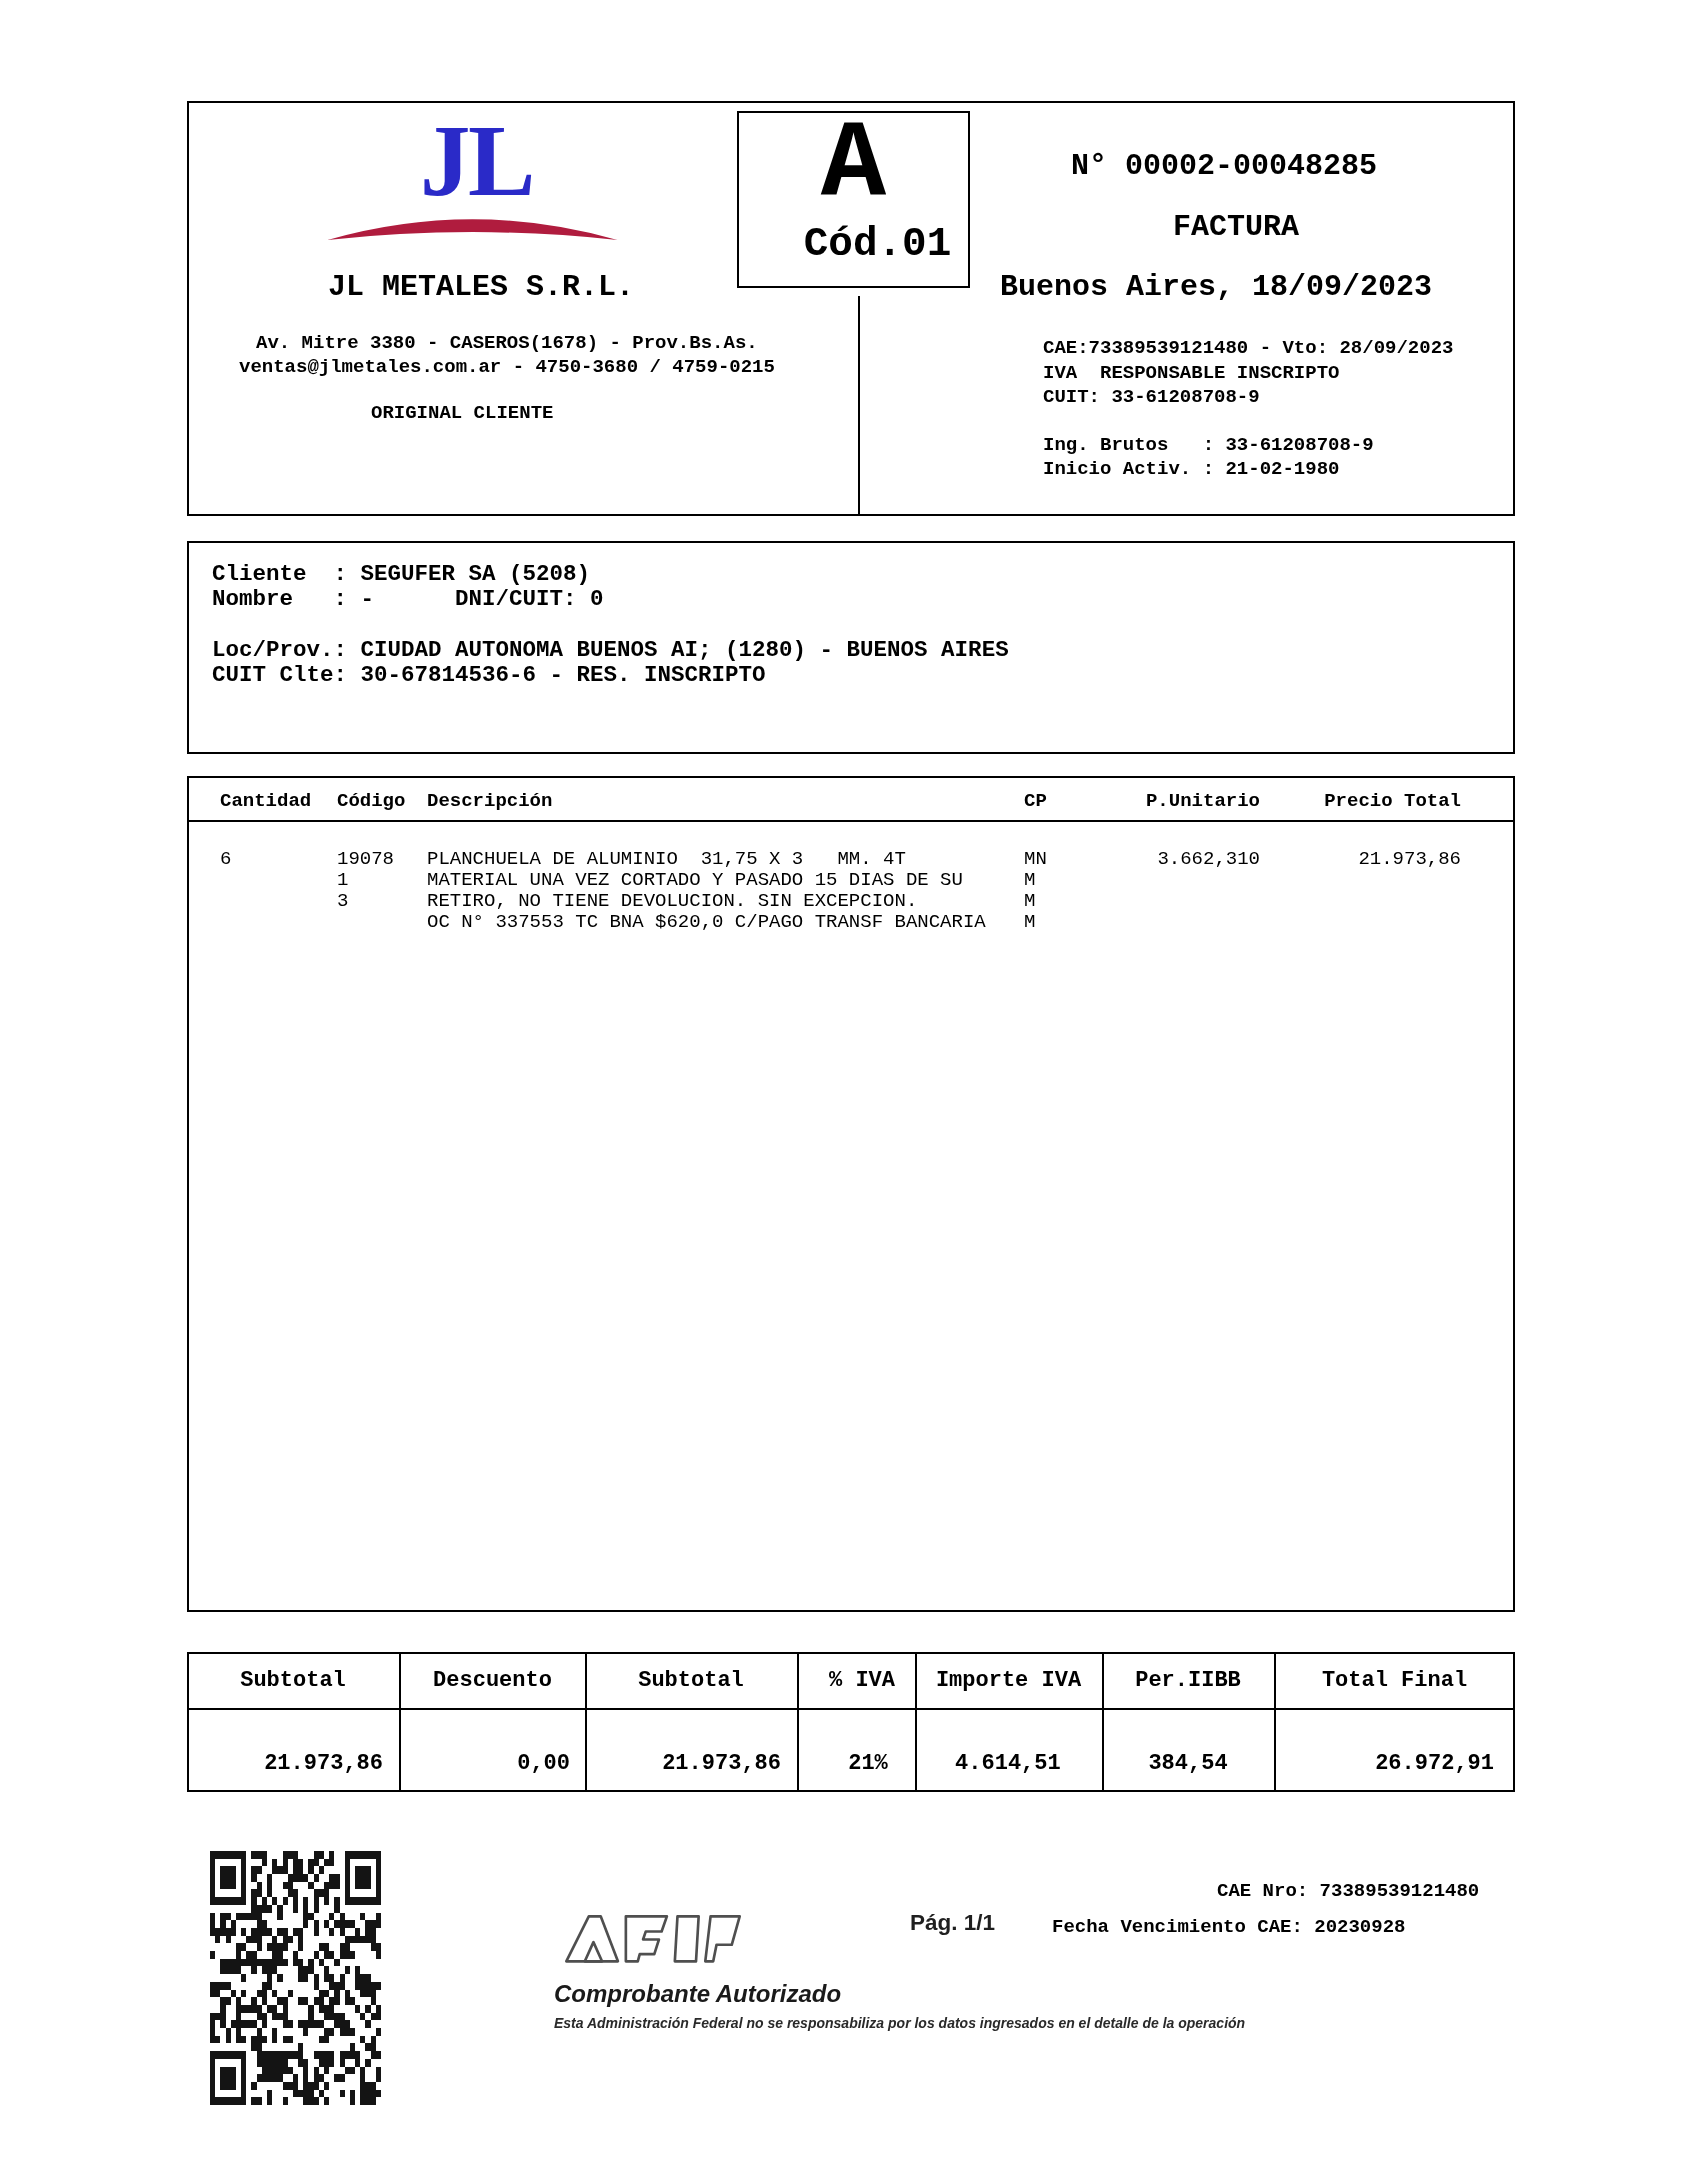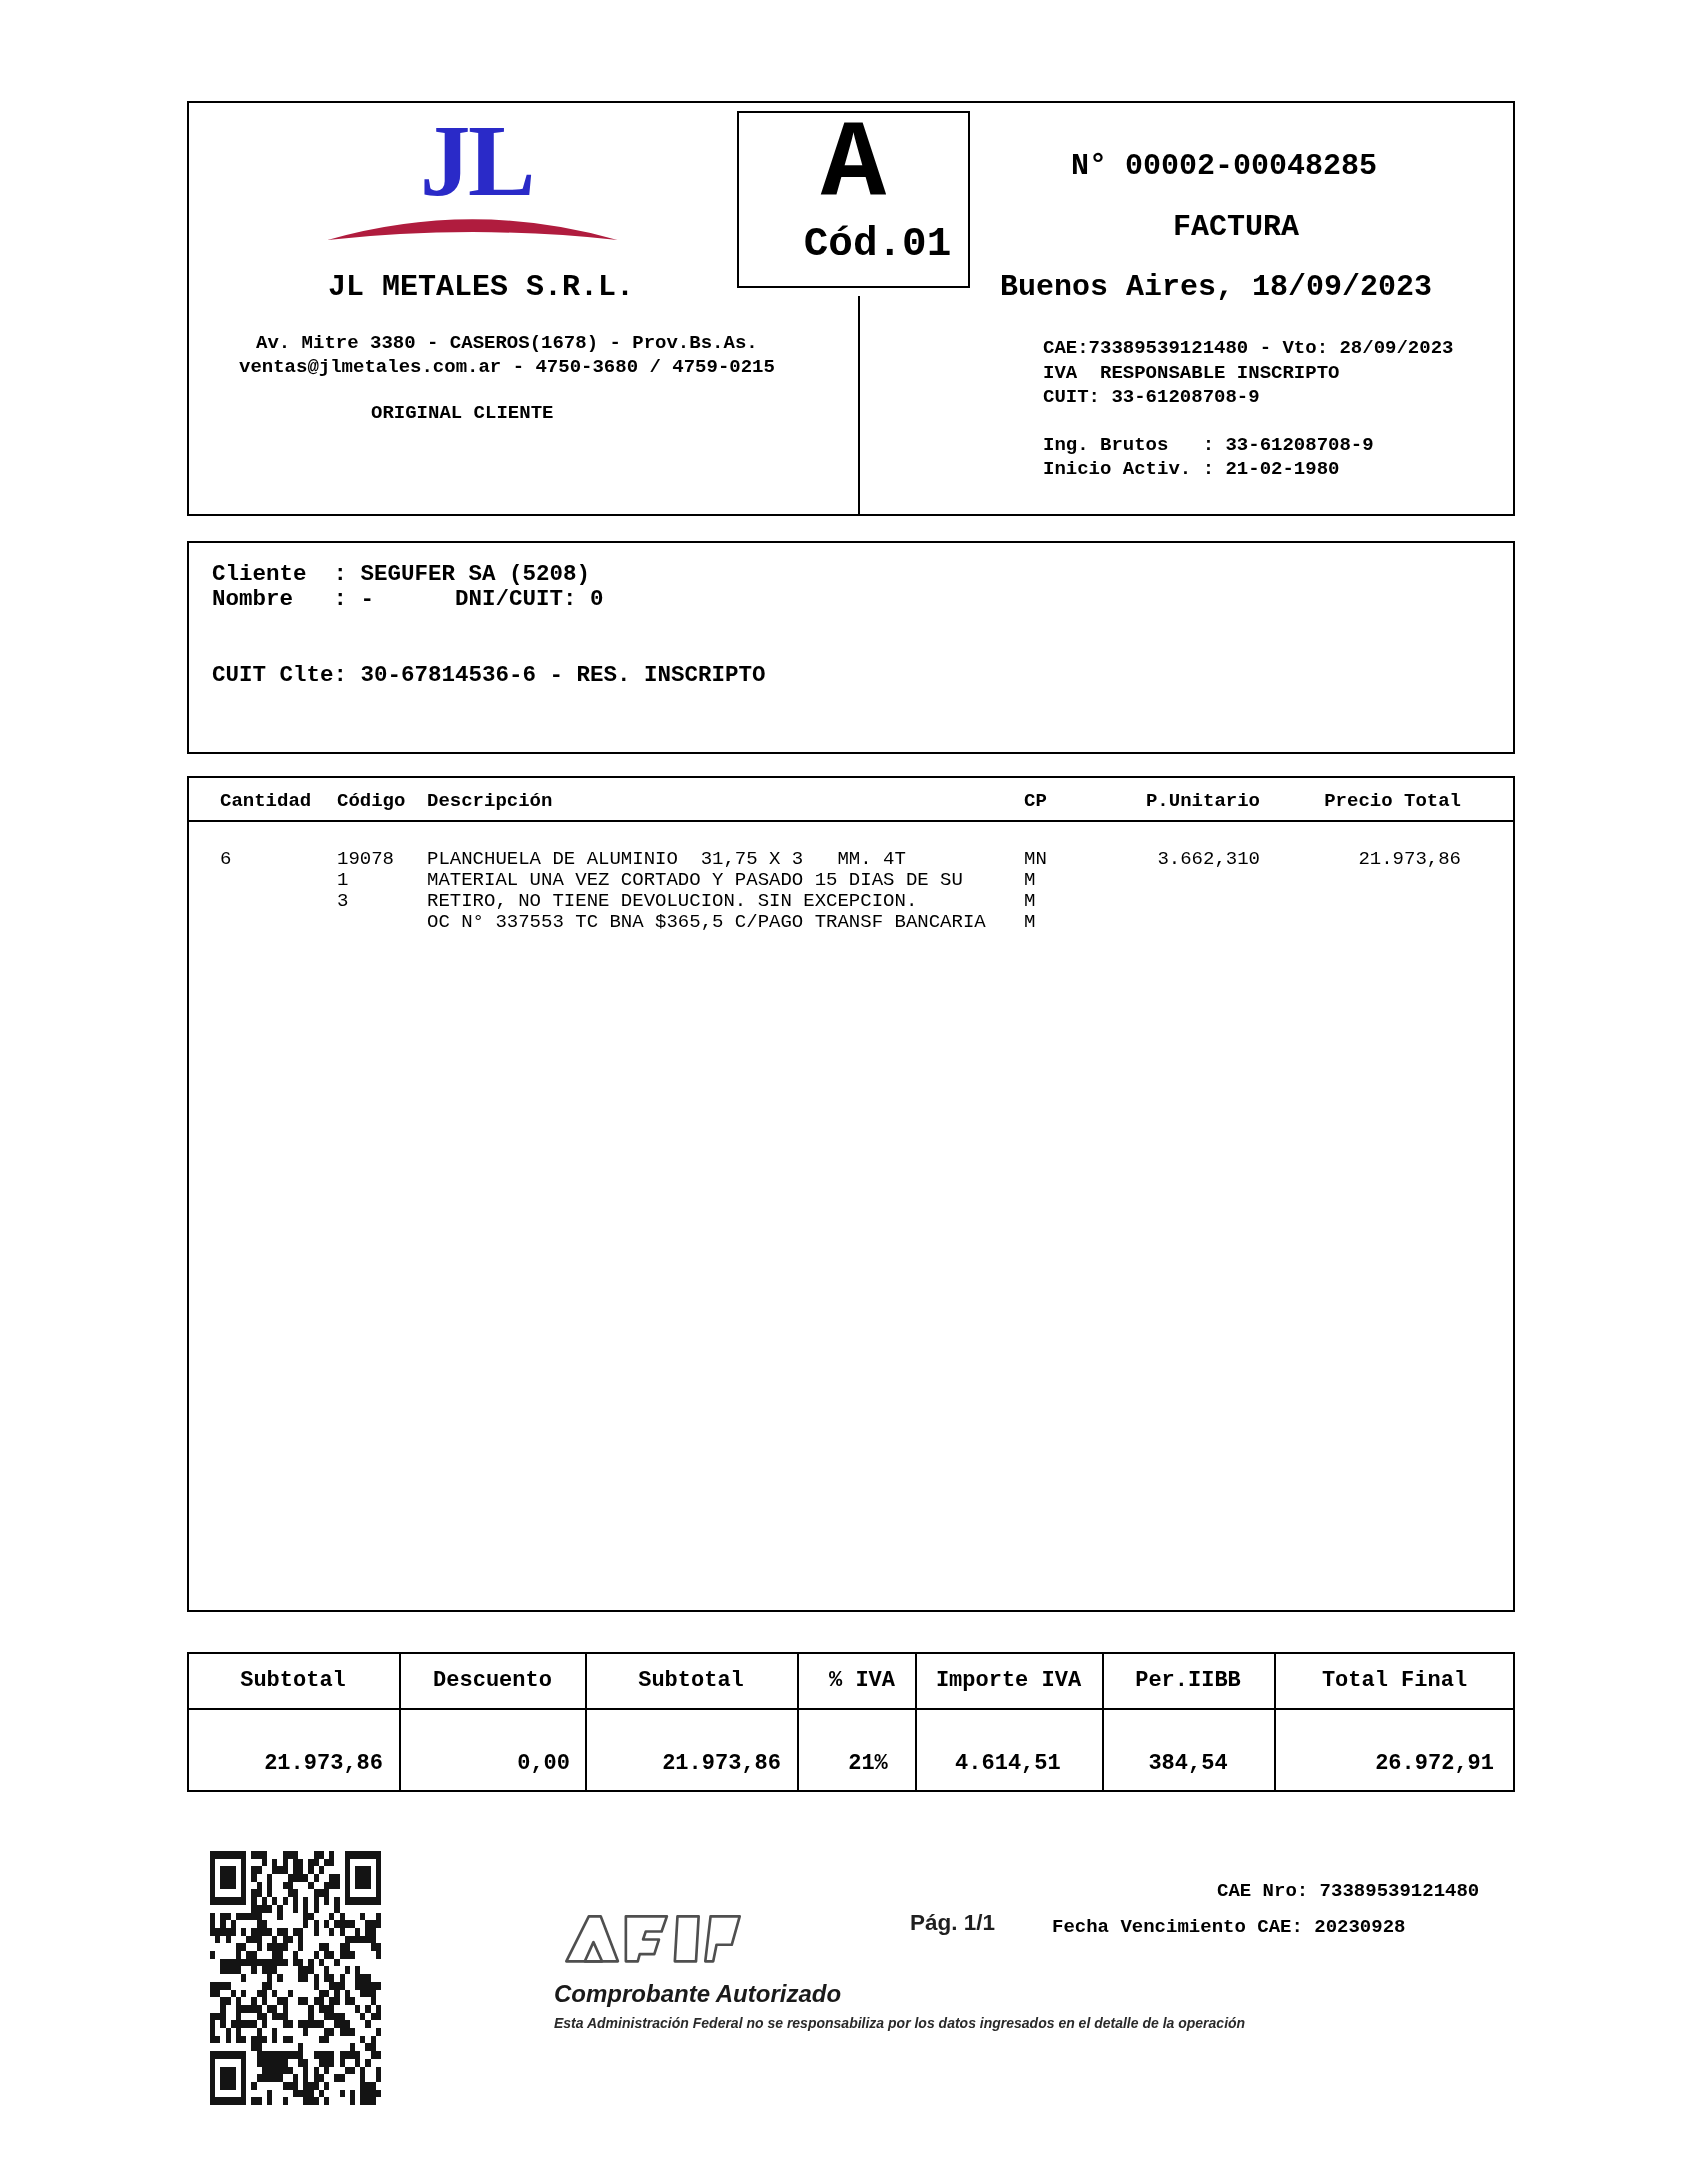--- a/index.html
+++ b/index.html
@@ -52,20 +52,21 @@
 
   <div class="abs mono-b sml pre" style="left:1043px;top:337px;">CAE:73389539121480 - Vto: 28/09/2023</div>
   <div class="abs mono-b sml pre" style="left:1043px;top:362px;">IVA  RESPONSABLE INSCRIPTO</div>
   <div class="abs mono-b sml pre" style="left:1043px;top:386px;">CUIT: 33-61208708-9</div>
   <div class="abs mono-b sml pre" style="left:1043px;top:434px;">Ing. Brutos   : 33-61208708-9</div>
   <div class="abs mono-b sml pre" style="left:1043px;top:458px;">Inicio Activ. : 21-02-1980</div>
 
   <div class="box" style="left:187px;top:541px;width:1328px;height:213px;"></div>
   <div class="abs mono-b mid pre" style="left:212px;top:562px;">Cliente  : SEGUFER SA (5208)</div>
   <div class="abs mono-b mid pre" style="left:212px;top:587px;">Nombre   : -      DNI/CUIT: 0</div>
+  <div class="abs mono-b mid pre" style="left:212px;top:638px;">Loc/Prov.: CIUDAD AUTONOMA BUENOS AI; (1280) - BUENOS AIRES</div>
   <div class="abs mono-b mid pre" style="left:212px;top:663px;">CUIT Clte: 30-67814536-6 - RES. INSCRIPTO</div>
 
   <div class="box" style="left:187px;top:776px;width:1328px;height:836px;"></div>
   <div class="hline" style="left:187px;top:820px;width:1328px;"></div>
 
   <div class="abs mono-b sml" style="left:220px;top:790px;">Cantidad</div>
   <div class="abs mono-b sml" style="left:337px;top:790px;">Código</div>
   <div class="abs mono-b sml" style="left:427px;top:790px;">Descripción</div>
   <div class="abs mono-b sml" style="left:1024px;top:790px;">CP</div>
   <div class="abs mono-b sml right" style="left:1058px;top:790px;width:202px;">P.Unitario</div>
@@ -80,21 +81,21 @@
     <div class="abs mono-r sml right" style="left:1263px;top:848px;width:198px;">21.973,86</div>
 
     <div class="abs mono-r sml" style="left:337px;top:869px;">1</div>
     <div class="abs mono-r sml pre" style="left:427px;top:869px;">MATERIAL UNA VEZ CORTADO Y PASADO 15 DIAS DE SU</div>
     <div class="abs mono-r sml" style="left:1024px;top:869px;">M</div>
 
     <div class="abs mono-r sml" style="left:337px;top:890px;">3</div>
     <div class="abs mono-r sml pre" style="left:427px;top:890px;">RETIRO, NO TIENE DEVOLUCION. SIN EXCEPCION.</div>
     <div class="abs mono-r sml" style="left:1024px;top:890px;">M</div>
 
-    <div class="abs mono-r sml pre" style="left:427px;top:911px;">OC N° 337553 TC BNA $365,5 C/PAGO TRANSF BANCARIA</div>
+    <div class="abs mono-r sml pre" style="left:427px;top:911px;">OC N° 337553 TC BNA $620,0 C/PAGO TRANSF BANCARIA</div>
     <div class="abs mono-r sml" style="left:1024px;top:911px;">M</div>
   </div>
 
   <div class="box" style="left:187px;top:1652px;width:1328px;height:140px;"></div>
   <div class="hline" style="left:187px;top:1708px;width:1328px;"></div>
 
   <div class="vline" style="left:399px;top:1652px;height:140px;"></div>
   <div class="vline" style="left:585px;top:1652px;height:140px;"></div>
   <div class="vline" style="left:797px;top:1652px;height:140px;"></div>
   <div class="vline" style="left:915px;top:1652px;height:140px;"></div>

